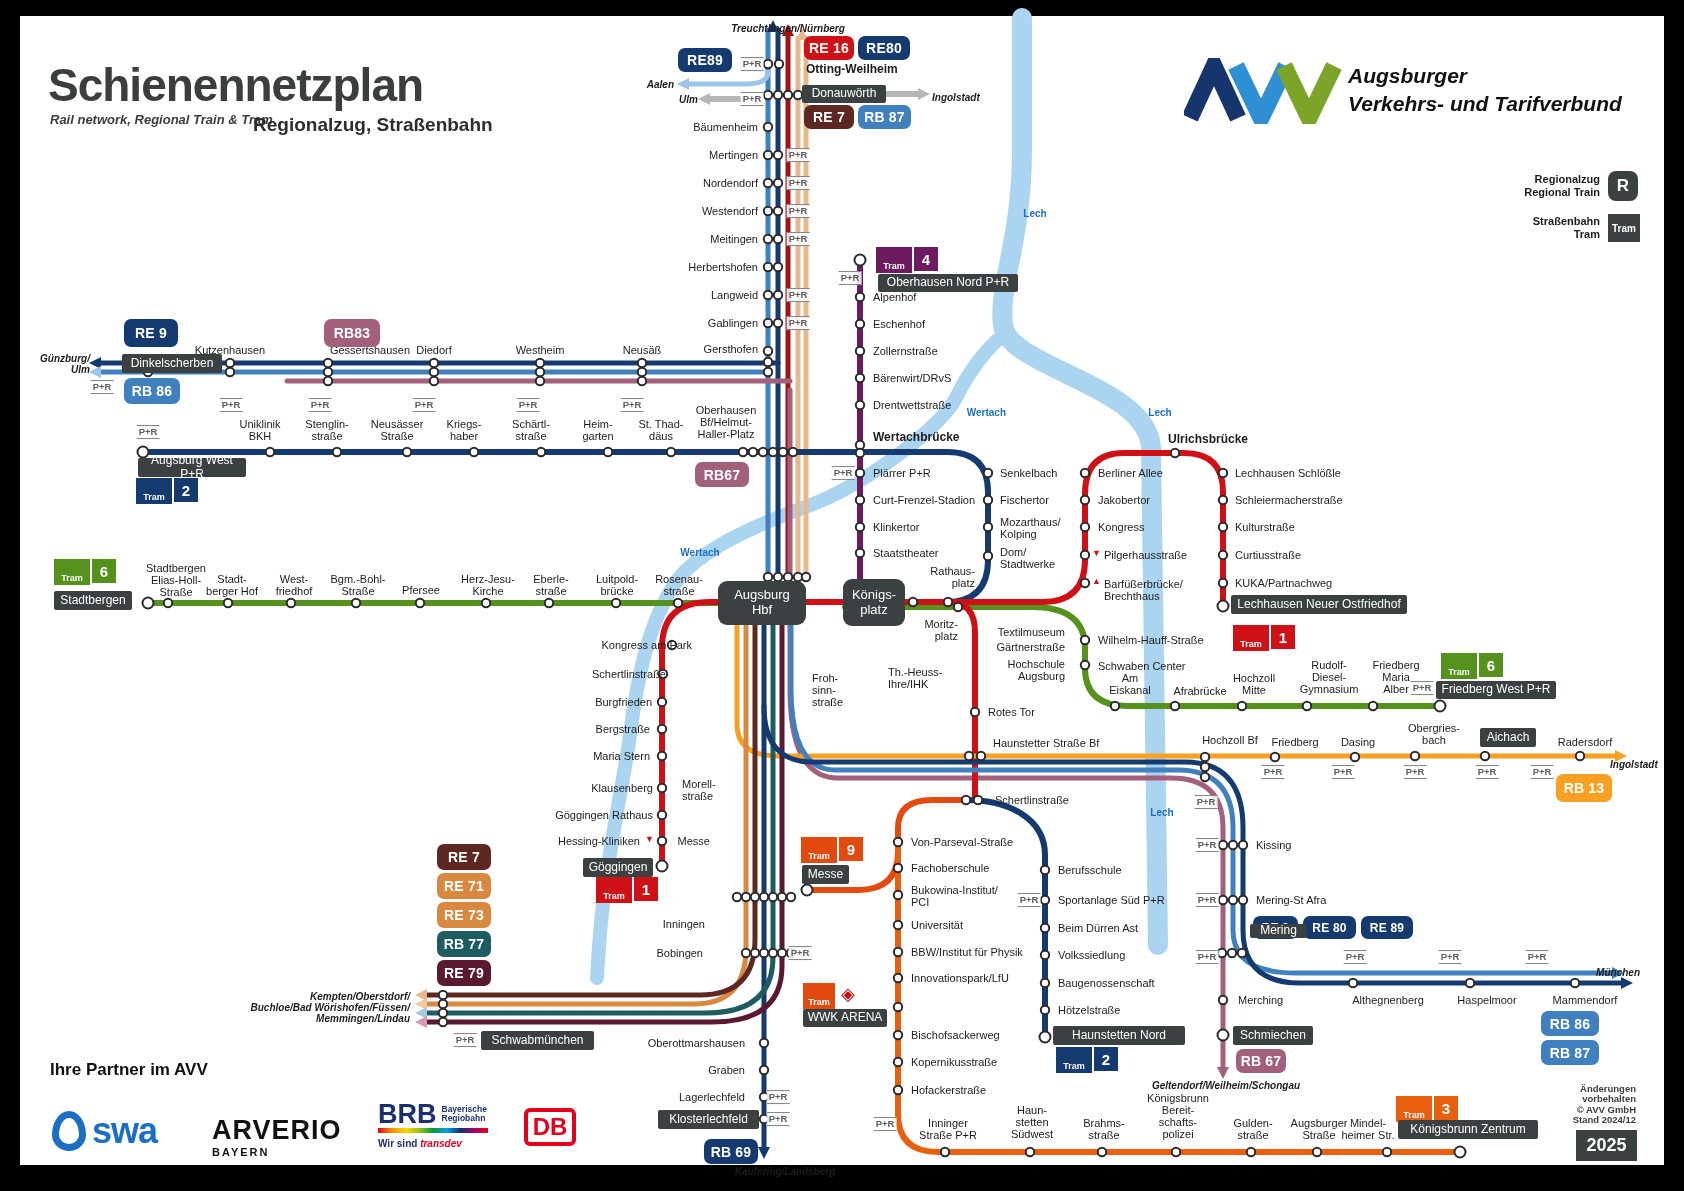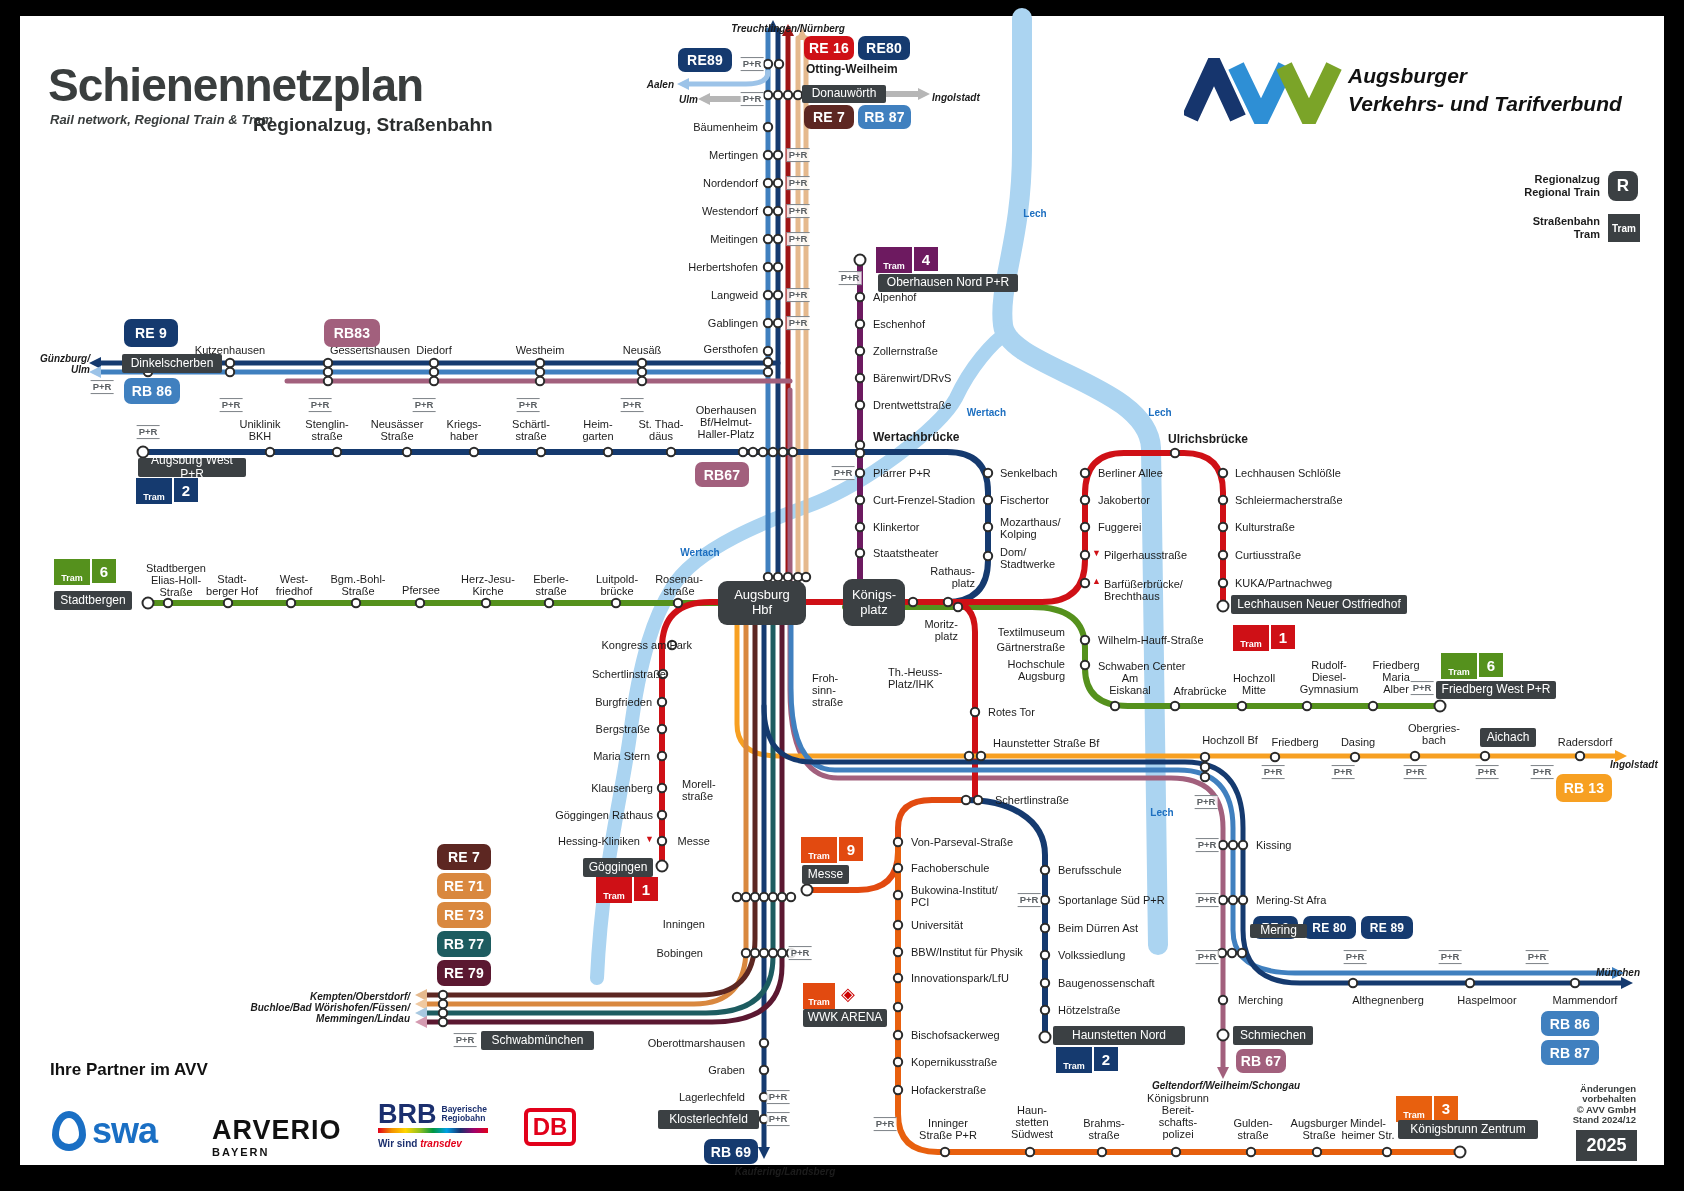--- a/index.html
+++ b/index.html
@@ -432,21 +432,21 @@
       <div class="lbl s" style="left: 1000px; top: 528px; transform: translate(0px, -50%);">Mozarthaus/
 Kolping</div>
       <div class="lbl s" style="left: 1000px; top: 558px; transform: translate(0px, -50%);">Dom/
 Stadtwerke</div>
       <div class="lbl e" style="left: 975px; top: 577px; transform: translate(-100%, -50%);">Rathaus-
 platz</div>
       <div class="lbl e" style="left: 958px; top: 630px; transform: translate(-100%, -50%);">Moritz-
 platz</div>
       <div class="lbl s" style="left: 1098px; top: 473px; transform: translate(0px, -50%);">Berliner Allee</div>
       <div class="lbl s" style="left: 1098px; top: 500px; transform: translate(0px, -50%);">Jakobertor</div>
-      <div class="lbl s" style="left: 1098px; top: 527px; transform: translate(0px, -50%);">Fuggerei</div>
+      <div class="lbl s" style="left: 1098px; top: 527px; transform: translate(0px, -50%);">Kongress</div>
       <div class="lbl s" style="left: 1092px; top: 554px; font-size: 9px; color: rgb(207, 16, 22); transform: translate(0px, -50%);">▼</div>
       <div class="lbl s" style="left: 1104px; top: 555px; transform: translate(0px, -50%);">Pilgerhausstraße</div>
       <div class="lbl s" style="left: 1092px; top: 582px; font-size: 9px; color: rgb(207, 16, 22); transform: translate(0px, -50%);">▲</div>
       <div class="lbl s" style="left: 1104px; top: 590px; transform: translate(0px, -50%);">Barfüßerbrücke/
 Brechthaus</div>
       <div class="lbl m" style="left: 1208px; top: 440px; font-size: 12px; font-weight: bold; transform: translate(-50%, -50%);">Ulrichsbrücke</div>
       <div class="lbl s" style="left: 1235px; top: 473px; transform: translate(0px, -50%);">Lechhausen Schlößle</div>
       <div class="lbl s" style="left: 1235px; top: 500px; transform: translate(0px, -50%);">Schleiermacherstraße</div>
       <div class="lbl s" style="left: 1235px; top: 527px; transform: translate(0px, -50%);">Kulturstraße</div>
       <div class="lbl s" style="left: 1235px; top: 555px; transform: translate(0px, -50%);">Curtiusstraße</div>
@@ -457,21 +457,21 @@
       <div class="lbl e" style="left: 650px; top: 729px; transform: translate(-100%, -50%);">Bergstraße</div>
       <div class="lbl e" style="left: 650px; top: 756px; transform: translate(-100%, -50%);">Maria Stern</div>
       <div class="lbl e" style="left: 653px; top: 788px; transform: translate(-100%, -50%);">Klausenberg</div>
       <div class="lbl e" style="left: 653px; top: 815px; transform: translate(-100%, -50%);">Göggingen Rathaus</div>
       <div class="lbl e" style="left: 640px; top: 841px; transform: translate(-100%, -50%);">Hessing-Kliniken</div>
       <div class="lbl s" style="left: 645px; top: 840px; font-size: 9px; color: rgb(207, 16, 22); transform: translate(0px, -50%);">▼</div>
       <div class="lbl s" style="left: 812px; top: 690px; transform: translate(0px, -50%);">Froh-
 sinn-
 straße</div>
       <div class="lbl s" style="left: 888px; top: 678px; transform: translate(0px, -50%);">Th.-Heuss-
-Platz/IHK</div>
+Ihre/IHK</div>
       <div class="lbl s" style="left: 988px; top: 712px; transform: translate(0px, -50%);">Rotes Tor</div>
       <div class="lbl s" style="left: 993px; top: 743px; transform: translate(0px, -50%);">Haunstetter Straße Bf</div>
       <div class="lbl s" style="left: 995px; top: 800px; transform: translate(0px, -50%);">Schertlinstraße</div>
       <div class="lbl s" style="left: 1098px; top: 640px; transform: translate(0px, -50%);">Wilhelm-Hauff-Straße</div>
       <div class="lbl s" style="left: 1098px; top: 666px; transform: translate(0px, -50%);">Schwaben Center</div>
       <div class="lbl e" style="left: 1065px; top: 632px; transform: translate(-100%, -50%);">Textilmuseum</div>
       <div class="lbl e" style="left: 1065px; top: 647px; transform: translate(-100%, -50%);">Gärtnerstraße</div>
       <div class="lbl e" style="left: 1065px; top: 670px; transform: translate(-100%, -50%);">Hochschule
 Augsburg</div>
       <div class="lbl m" style="left: 1130px; top: 684px; transform: translate(-50%, -50%);">Am

